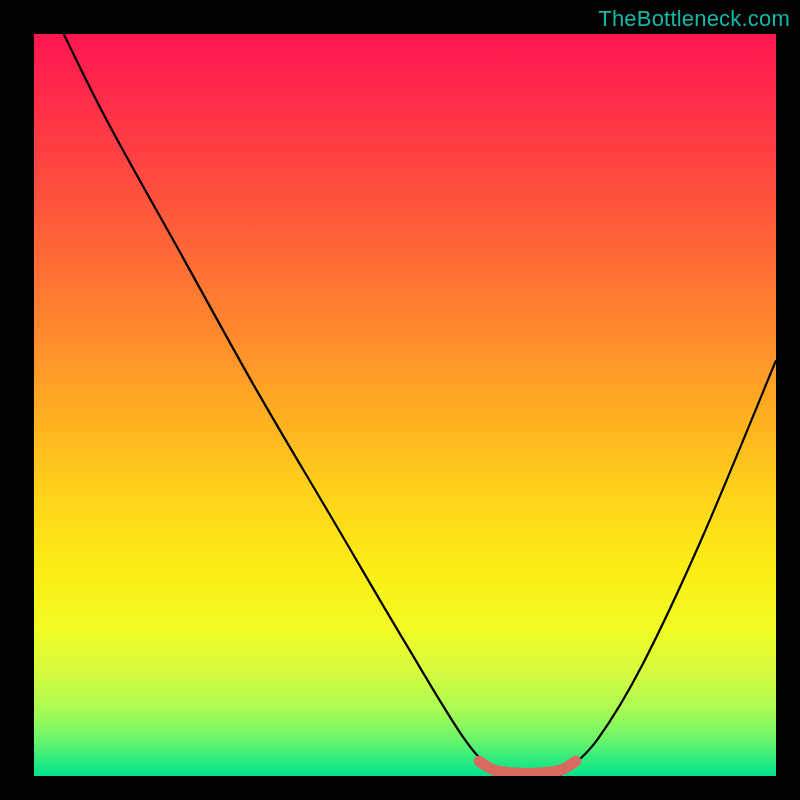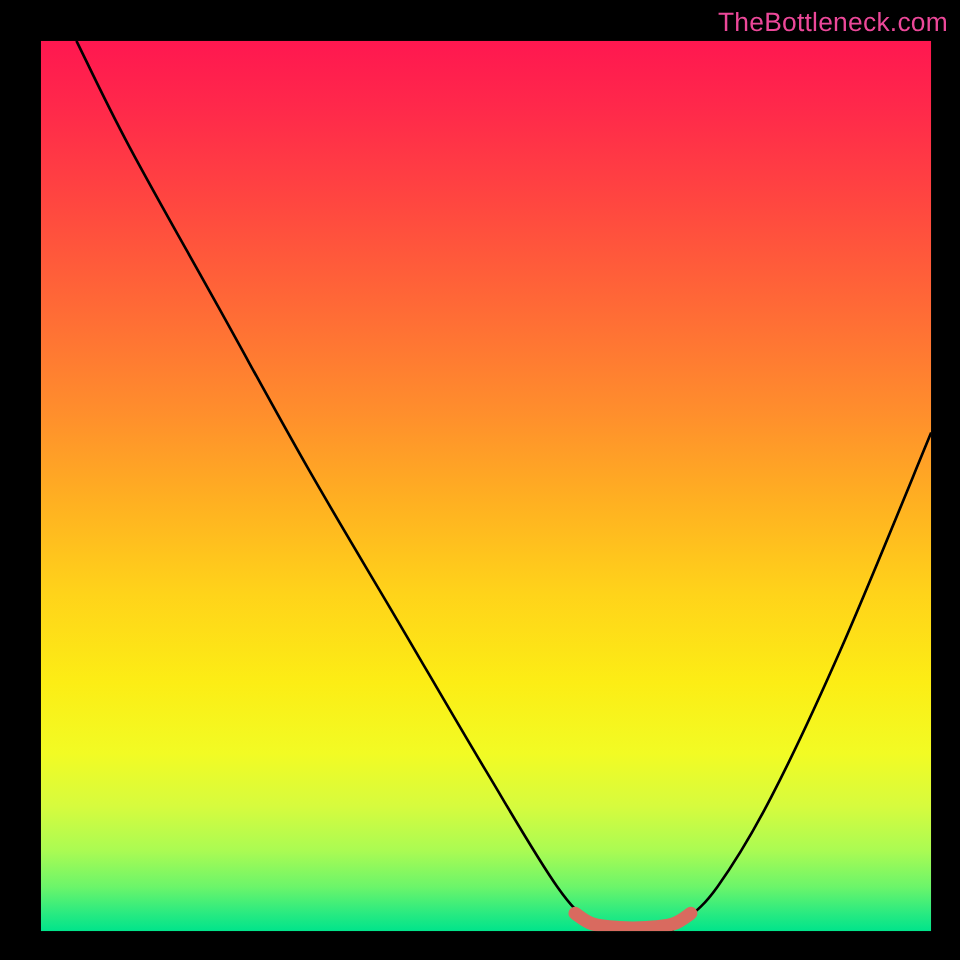--- a/index.html
+++ b/index.html
@@ -14,21 +14,21 @@
   .frame {
     position: relative;
     width: 800px;
     height: 800px;
     background: #000;
   }
   .watermark {
     position: absolute;
     top: 6px;
     right: 10px;
-    color: #ec4899;
+    color: #14b8a6;
     font-size: 22px;
     font-weight: 500;
     letter-spacing: 0.2px;
     z-index: 20;
   }
   .plot-area {
     position: absolute;
     left: 34px;
     top: 34px;
     width: 742px;

